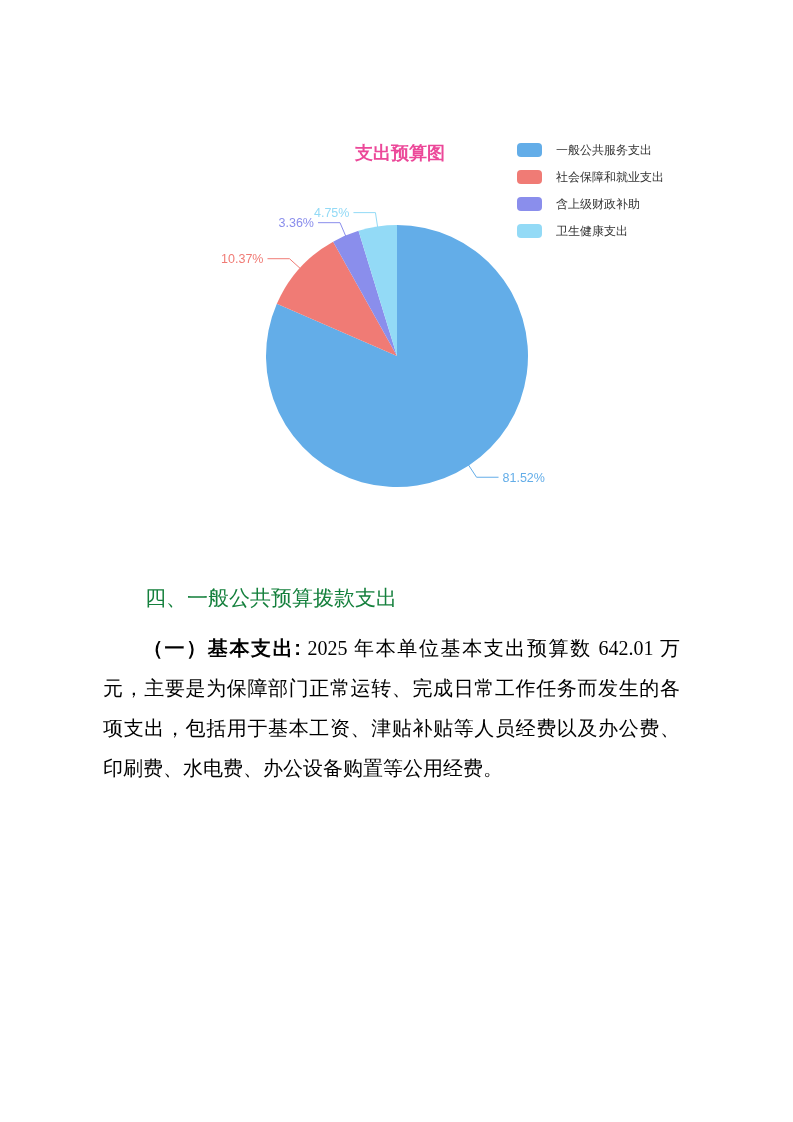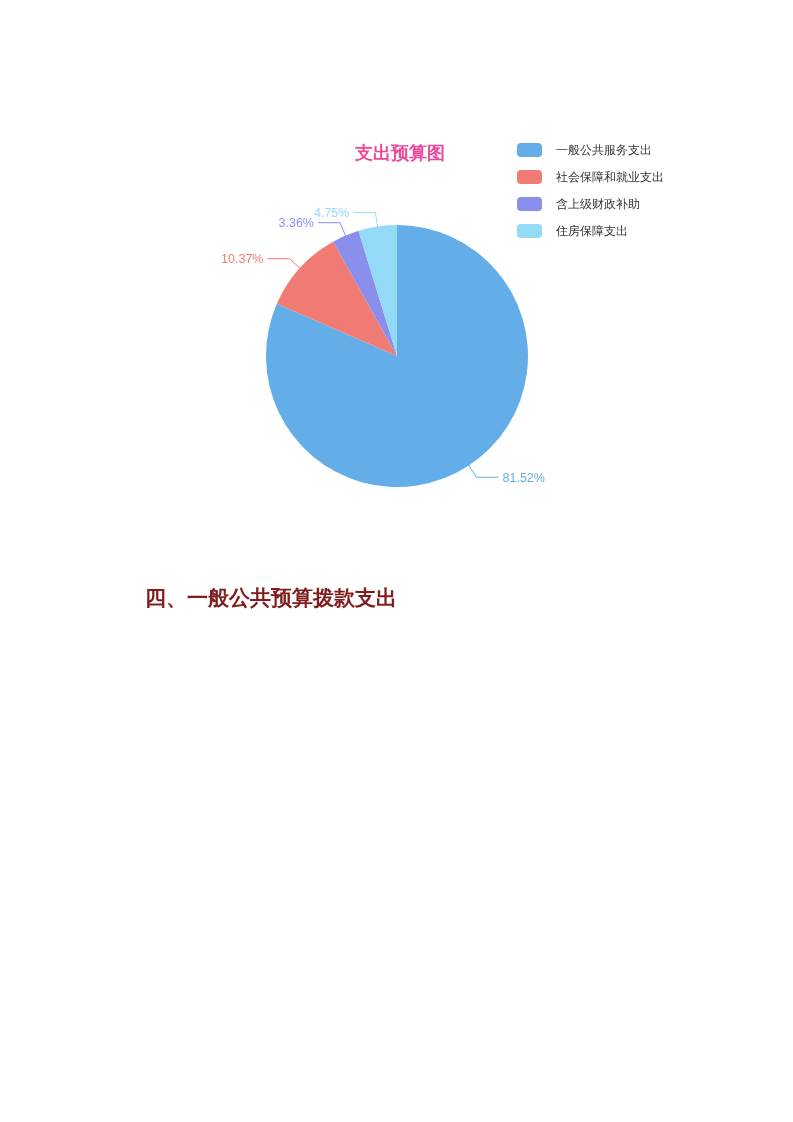--- a/index.html
+++ b/index.html
@@ -64,24 +64,24 @@
     width: 577px;
     font-size: 20px;
     line-height: 40px;
     color: #000000;
     text-align: justify;
   }
   .section-heading {
     margin: 0 0 6px 0;
     font-family: "Liberation Sans", sans-serif;
     font-size: 21px;
-    font-weight: 700;
+    font-weight: 400;
     line-height: 40px;
     text-indent: 2em;
-    color: #7f1d1d;
+    color: #15803d;
     text-align: left;
   }
   .body-text p {
     margin: 0;
     text-indent: 2em;
   }
   .body-text p.second { margin-top: 10px; }
   .bold-lead {
     font-family: "Liberation Sans", sans-serif;
     font-weight: 700;
@@ -103,21 +103,21 @@
       <div class="legend-item">
         <span class="legend-swatch" style="background: rgb(240, 123, 117);"></span>
         <span class="legend-label">社会保障和就业支出</span>
       </div>
       <div class="legend-item">
         <span class="legend-swatch" style="background: rgb(138, 142, 236);"></span>
         <span class="legend-label">含上级财政补助</span>
       </div>
       <div class="legend-item">
         <span class="legend-swatch" style="background: rgb(147, 218, 246);"></span>
-        <span class="legend-label">住房保障支出</span>
+        <span class="legend-label">卫生健康支出</span>
       </div>
     </div>
 
     <svg id="pie-svg" width="793" height="560" viewBox="0 0 793 560">
         <path d="M397,356 L397,225 A131,131 0 1 1 276.8396172140399,303.8225871786313 Z" fill="#63ade8"></path>
         <polyline points="468.3046823328672,464.69978048463986 476.53214567896725,477.2420628482522 498.53214567896725,477.2420628482522" fill="none" stroke="#63ade8" stroke-width="1"></polyline>
         <text x="502.53214567896725" y="481.7420628482522" text-anchor="start" fill="#63ade8" class="pie-label">81.52%</text>
         <path d="M397,356 L276.8396172140399,303.8225871786313 A131,131 0 0 1 333.09836813948897,241.6427464234834 Z" fill="#f07b75"></path>
         <polyline points="300.6009655734085,268.7805860967822 289.47800006264794,258.71680756948786 267.47800006264794,258.71680756948786" fill="none" stroke="#f07b75" stroke-width="1"></polyline>
         <text x="263.47800006264794" y="263.21680756948786" text-anchor="end" fill="#f07b75" class="pie-label">10.37%</text>
@@ -125,15 +125,16 @@
         <polyline points="345.8960163302472,236.4659761696209 339.99940282989115,222.67358880457715 317.99940282989115,222.67358880457715" fill="none" stroke="#8a8eec" stroke-width="1"></polyline>
         <text x="313.99940282989115" y="227.17358880457715" text-anchor="end" fill="#8a8eec" class="pie-label">3.36%</text>
         <path d="M397,356 L358.48071739456805,230.7911150614188 A131,131 0 0 1 396.99999999999994,225 Z" fill="#93daf6"></path>
         <polyline points="377.6725835934,227.4447551632144 375.4424970849462,212.61145768204682 353.4424970849462,212.61145768204682" fill="none" stroke="#93daf6" stroke-width="1"></polyline>
         <text x="349.4424970849462" y="217.11145768204682" text-anchor="end" fill="#93daf6" class="pie-label">4.75%</text>
       </svg>
   </div>
 
   <div class="body-text">
     <h2 class="section-heading">四、一般公共预算拨款支出</h2>
+    <p class="second"><span class="bold-lead">（一）基本支出:</span><span> 2025 年本单位基本支出预算数 642.01 万元，主要是为保障部门正常运转、完成日常工作任务而发生的各项支出，包括用于基本工资、津贴补贴等人员经费以及办公费、印刷费、水电费、办公设备购置等公用经费。</span></p>
   </div>
 
 </div>
 
 </body></html>

